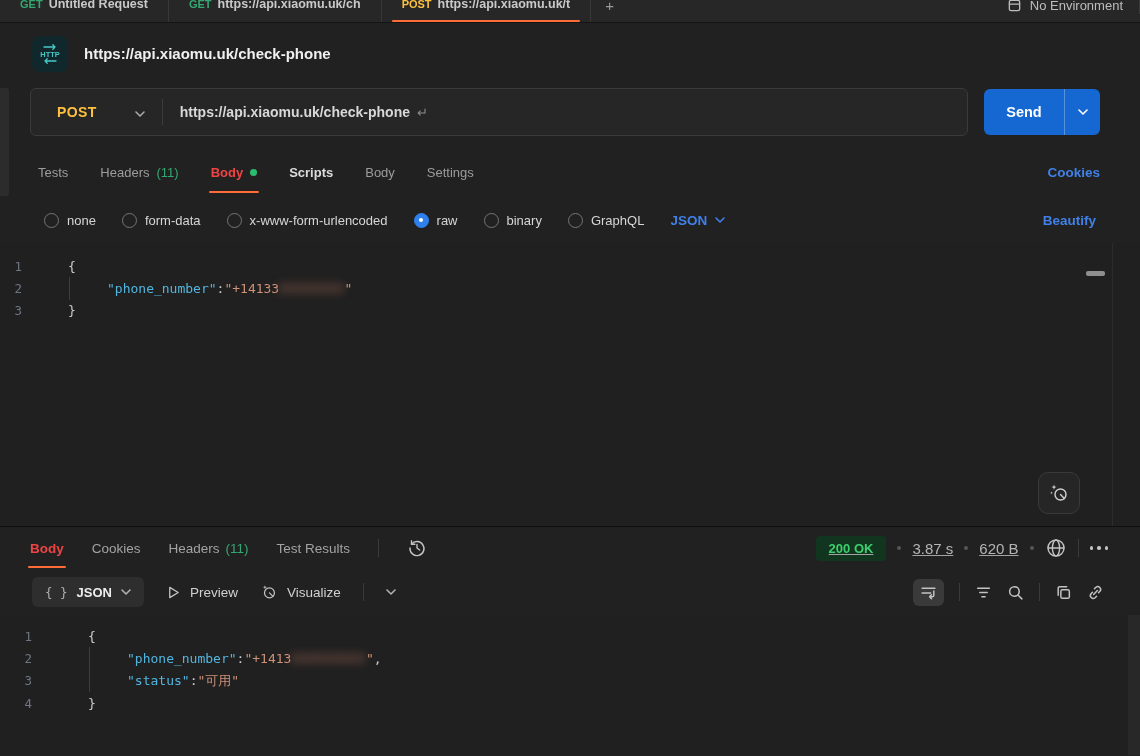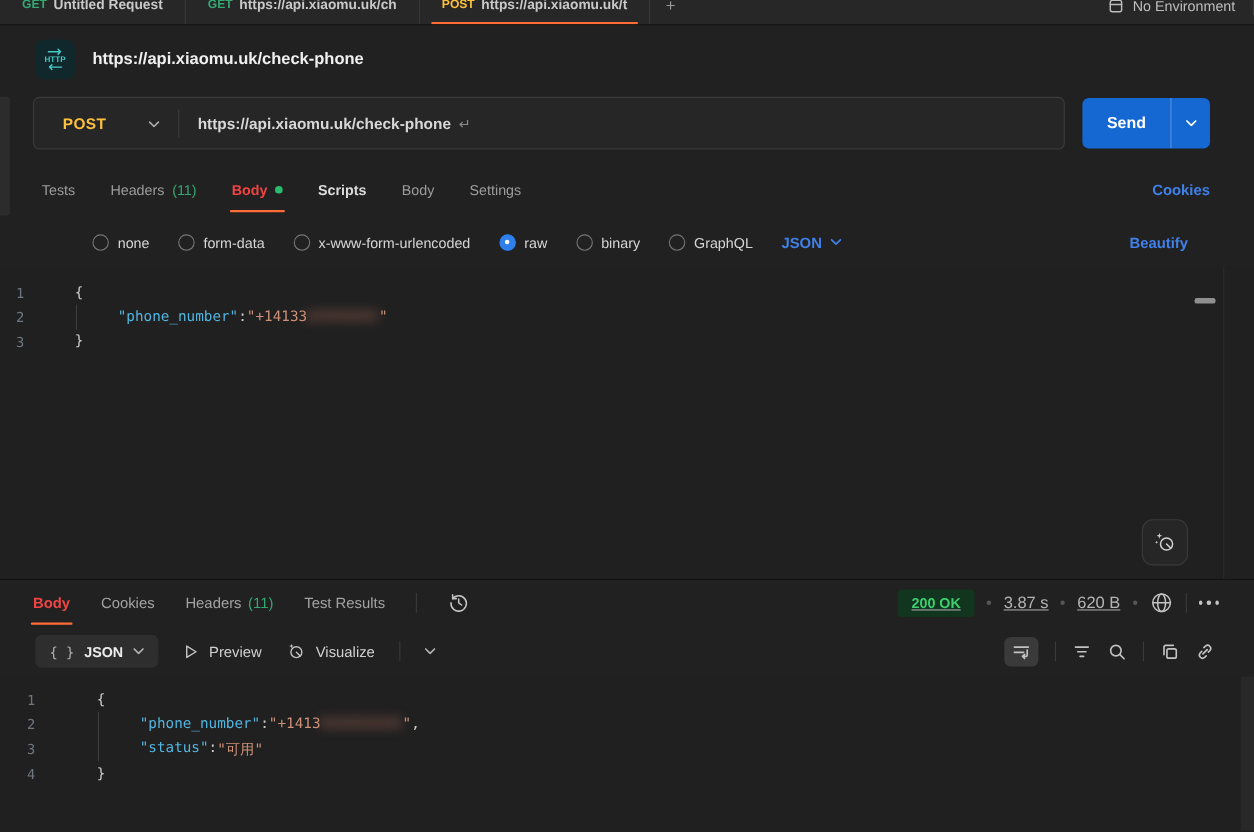--- a/index.html
+++ b/index.html
@@ -62,21 +62,21 @@
   .rtab { position:relative; display:flex; align-items:center; gap:7px; padding:16px 0; cursor:default; }
   .rtab.bright { color:#dcdcdc; font-weight:bold; }
   .rtab.active { color:#ef4444; font-weight:bold; }
   .rtab.active::after { content:""; position:absolute; left:-2px; right:-2px; bottom:3px;
                         height:2px; background:#ff6c37; border-radius:2px; }
   .count-green { color:#34a871; }
   .dot-green { width:7px; height:7px; border-radius:50%; background:#2bbd6f; }
   .link-blue { margin-left:auto; color:#4080e8; font-size:13.5px; font-weight:bold; }
 
   
-  .modes { height:46px; display:flex; align-items:center; gap:26px; padding:0 60px; font-size:13px; color:#d6d6d6;margin-left:24px; }
+  .modes { height:46px; display:flex; align-items:center; gap:26px; padding:0 44px; font-size:13px; color:#d6d6d6; }
   .mode { display:flex; align-items:center; gap:8px; }
   .radio { width:15px; height:15px; border-radius:50%; border:1px solid #757575; flex:none; position:relative; }
   .radio.sel { border-color:#2f80ed; background:#2f80ed; }
   .radio.sel::after { content:""; position:absolute; left:4.5px; top:4.5px; width:4px; height:4px;
                       border-radius:50%; background:#fff; }
   .lang-sel { display:flex; align-items:center; gap:8px; color:#4080e8; font-weight:bold; font-size:13.5px; }
   .modes .link-blue { margin-left:auto; }
 
   
   .editor { height:283px; position:relative; background:#202020; padding:12px 0 0 0; }

